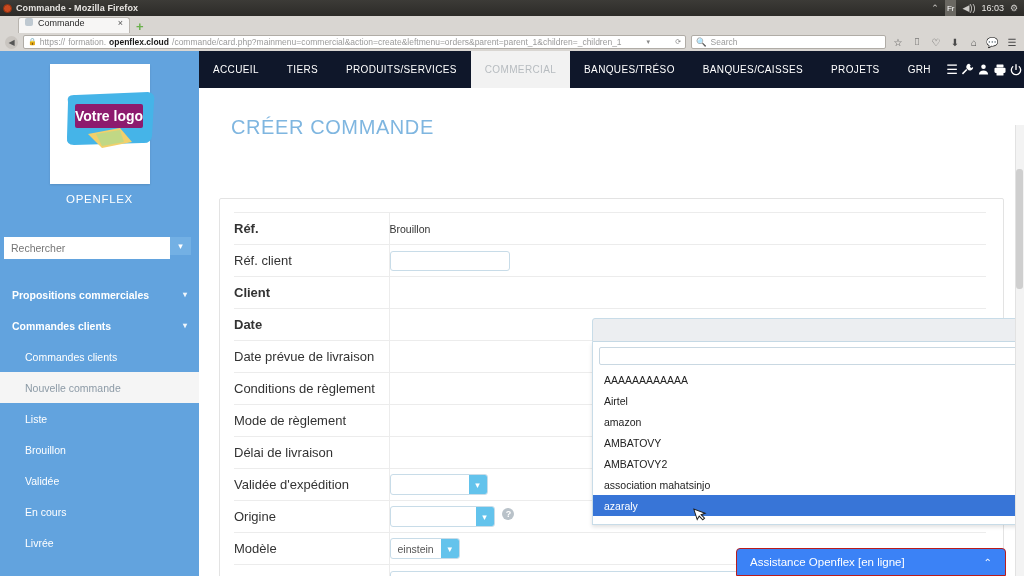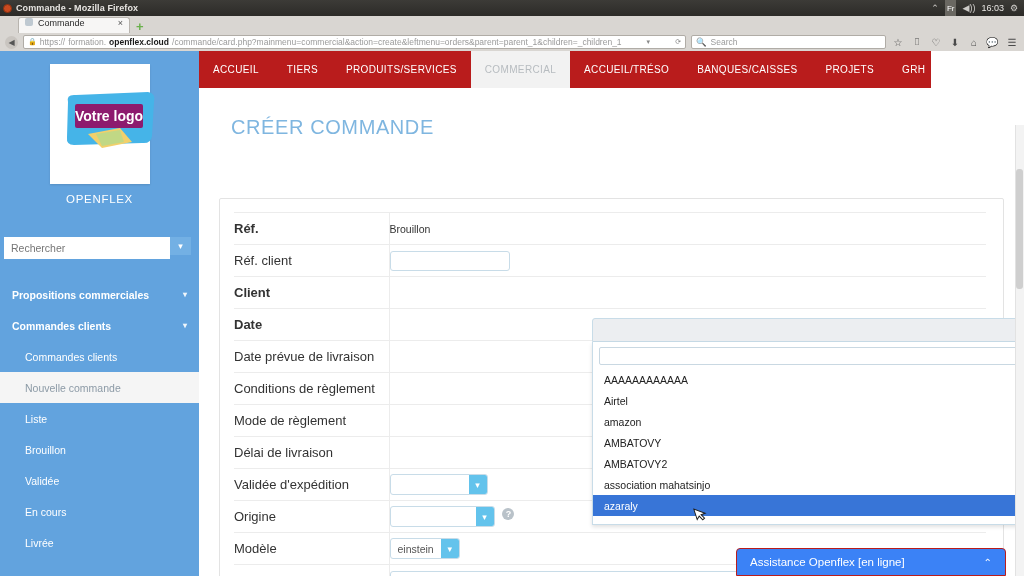--- a/index.html
+++ b/index.html
@@ -57,21 +57,21 @@
   #side-search .ddbtn { width:21px; background:#73b0e4; color:#fff; display:flex;
                         align-items:center; justify-content:center; font-size:9px; }
   .side-group { height:31px; display:flex; align-items:center; padding:0 12px; color:#fff;
                 font-size:10.5px; font-weight:bold; }
   .side-group .caret { margin-left:auto; font-size:8px; opacity:.9; }
   #grp-prop { margin-top:24px; }
   .side-sub { height:31px; display:flex; align-items:center; padding-left:25px; color:#fff;
               font-size:10.5px; }
   .side-sub.active { background:#f5f5f5; color:#8c9aa6; }
   
-  #topbar { position:absolute; top:0; left:199px; width:732px; height:37px; background:#b91c1c;
+  #topbar { position:absolute; top:0; left:199px; width:825px; height:37px; background:#0f172a;
             display:flex; align-items:stretch; }
   .menu-item { display:flex; align-items:center; padding:0 14px; color:#fff; font-size:10px;
                letter-spacing:.35px; white-space:nowrap; }
   .menu-item.active { background:#f2f2f2; color:#b7bcc0; }
   .menu-icon { display:flex; align-items:center; justify-content:center; width:32px; color:#fff; font-size:13px; }
   #topbar .spacer { flex:1; }
   .hicon { display:flex; align-items:center; justify-content:center; width:36px; color:#fff; font-size:14px; }
   
   #content { position:absolute; top:37px; left:199px; width:825px; height:488px; background:#fff; overflow:hidden; }
   #page-title { color:#7fb6e0; font-size:20px; letter-spacing:.6px; padding:28px 0 0 32px; }
@@ -228,21 +228,21 @@
     <div class="menu-item">
         <span>TIERS</span>
       </div>
     <div class="menu-item">
         <span>PRODUITS/SERVICES</span>
       </div>
     <div class="menu-item active">
         <span>COMMERCIAL</span>
       </div>
     <div class="menu-item">
-        <span>ACCUEIL/TRÉSO</span>
+        <span>BANQUES/TRÉSO</span>
       </div>
     <div class="menu-item">
         <span>BANQUES/CAISSES</span>
       </div>
     <div class="menu-item">
         <span>PROJETS</span>
       </div>
     <div class="menu-item">
         <span>GRH</span>
       </div>

